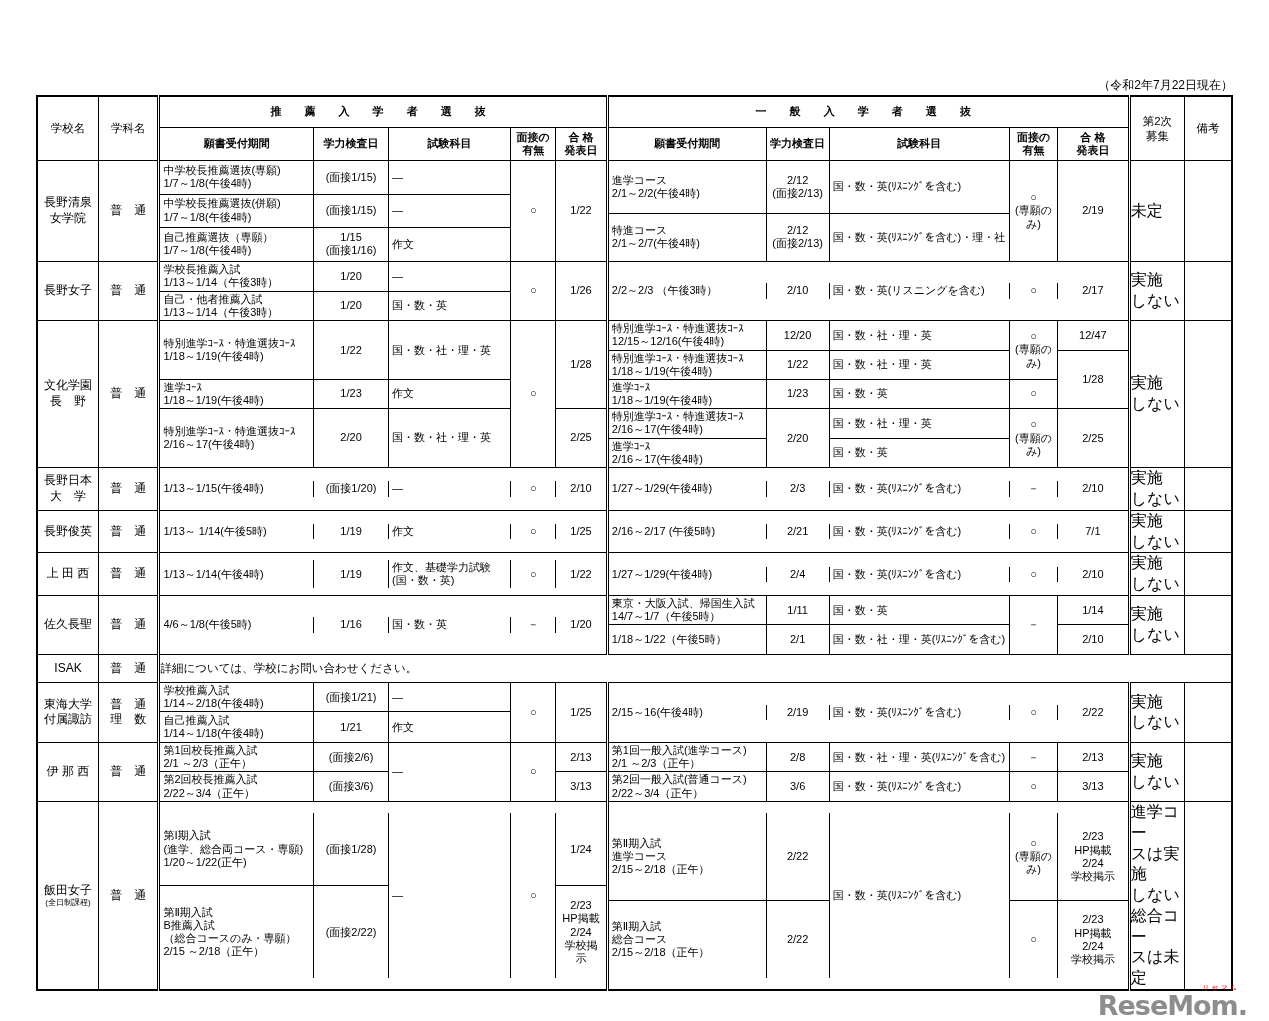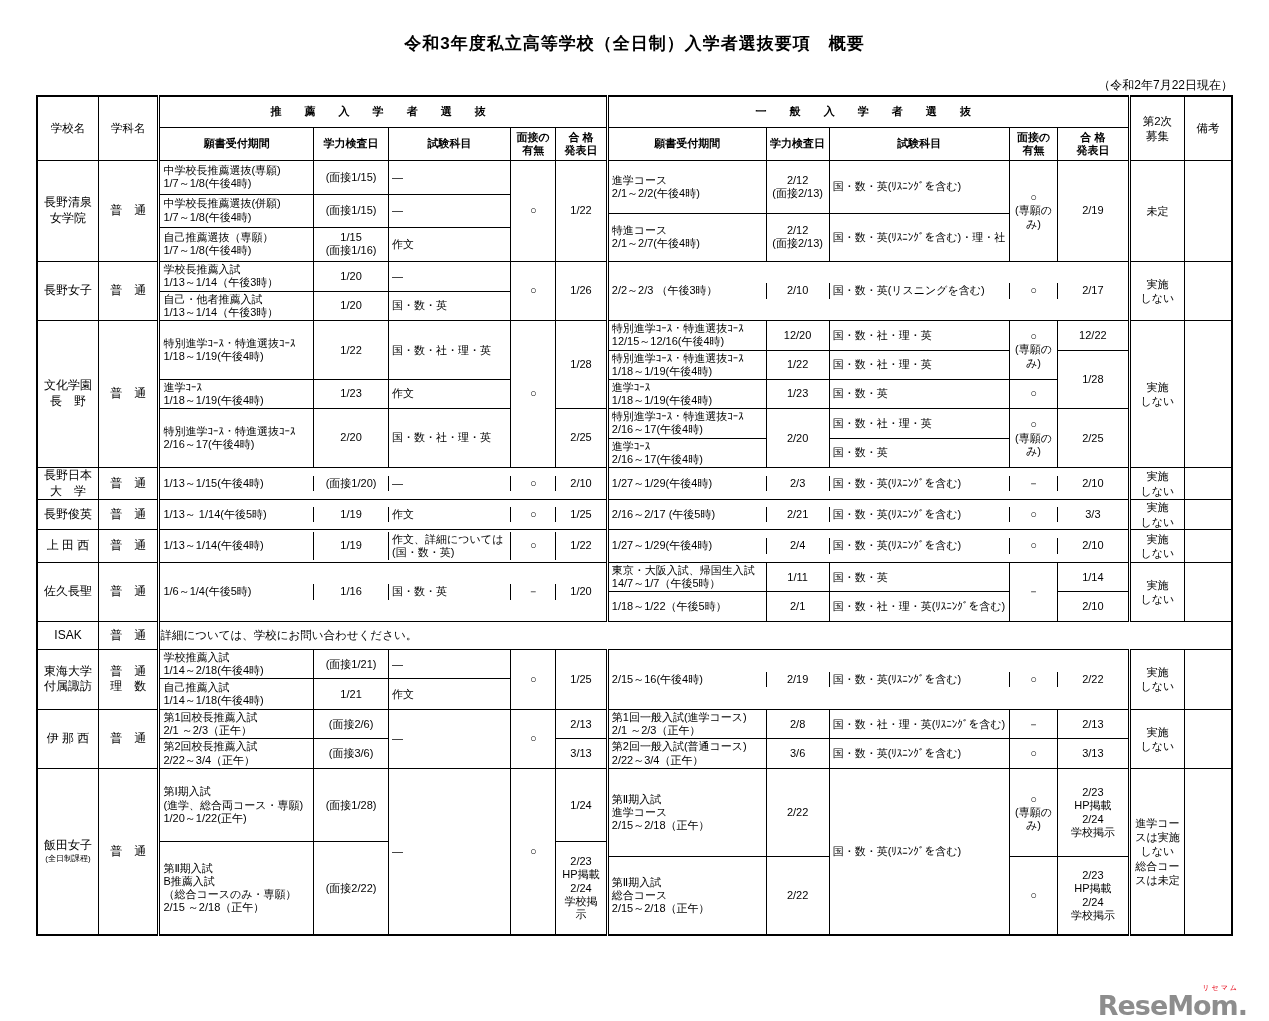--- a/index.html
+++ b/index.html
@@ -13,30 +13,29 @@
   table.sub{width:100%;height:100%;border-collapse:collapse;table-layout:fixed;border-style:hidden;}
   .sub td{border:1px solid #000;font-size:11px;padding:1px 3px;white-space:pre-line;vertical-align:middle;overflow:hidden;line-height:1.2;}
   .c{text-align:center;}
   .l{text-align:left;}
   .name{font-size:12px;text-align:center;white-space:pre-line;line-height:1.3;}
   .name small{font-size:8px;display:block;}
   .hd{font-size:11.5px;text-align:center;font-weight:bold;white-space:pre-line;line-height:1.25;}
   .grp{font-size:12.5px;font-weight:bold;text-align:center;letter-spacing:10px;}
   .sm{font-size:10px;line-height:1.25;}
   .note{font-size:11.5px;text-align:left;padding-left:10px;}
-  .second{font-size:11px;text-align:center;white-space:pre-line;line-height:1.3;}
+  .second{font-size:16px;white-space:pre-line;line-height:1.3;}
   .logo{position:absolute;right:22px;bottom:2px;text-align:right;line-height:1;margin-left:44px;}
   .logo-ruby{display:block;color:#e60012;font-size:7px;letter-spacing:2px;margin:0 8px 1px 0;}
   .logo-text{color:#8d8d8d;font-size:27px;font-weight:bold;letter-spacing:-1px;font-family:"DejaVu Sans","Liberation Sans",sans-serif;}
 </style>
 </head>
 <body>
 
 <div class="page">
-  <div class="title">令和3年度私立高等学校（全日制）入学者選抜要項　概要</div>
   <div class="asof">（令和2年7月22日現在）</div>
 
   <table class="tbl">
     <colgroup>
         <col style="width:61px">
         <col style="width:60px">
         <col style="width:445px">
         <col style="width:518px">
         <col style="width:55px">
         <col style="width:47px">
@@ -276,21 +275,21 @@
                 <col style="width:70px">
               </colgroup>
           <tbody>
                 <tr style="height:29px">
             <td class="l">特別進学ｺｰｽ・特進選抜ｺｰｽ
 12/15～12/16(午後4時)</td>
             <td class="c">12/20</td>
             <td class="l">国・数・社・理・英</td>
             <td class="c sm" rowspan="2">○
 (専願のみ)</td>
-            <td class="c">12/22</td>
+            <td class="c">12/47</td>
           </tr>
           <tr style="height:29px">
             <td class="l">特別進学ｺｰｽ・特進選抜ｺｰｽ
 1/18～1/19(午後4時)</td>
             <td class="c">1/22</td>
             <td class="l">国・数・社・理・英</td>
             <td class="c" rowspan="2">1/28</td>
           </tr>
           <tr style="height:29px">
             <td class="l">進学ｺｰｽ
@@ -401,21 +400,21 @@
                 <col style="width:180px">
                 <col style="width:48px">
                 <col style="width:70px">
               </colgroup>
           <tbody>
                 <tr>
             <td class="l">2/16～2/17 (午後5時)</td>
             <td class="c">2/21</td>
             <td class="l">国・数・英(ﾘｽﾆﾝｸﾞを含む)</td>
             <td class="c">○</td>
-            <td class="c">3/3</td>
+            <td class="c">7/1</td>
           </tr>
         </tbody>
             </table>
       </td>
       <td class="dl second">実施
 しない</td>
       <td></td>
     </tr>
 
     <tr style="height:33px">
@@ -427,21 +426,21 @@
                 <col style="width:153px">
                 <col style="width:75px">
                 <col style="width:122px">
                 <col style="width:45px">
                 <col style="width:50px">
               </colgroup>
           <tbody>
                 <tr>
             <td class="l">1/13～1/14(午後4時)</td>
             <td class="c">1/19</td>
-            <td class="l">作文、詳細については
+            <td class="l">作文、基礎学力試験
 (国・数・英)</td>
             <td class="c">○</td>
             <td class="c">1/22</td>
           </tr>
         </tbody>
             </table>
       </td>
       <td class="dl">
         <table class="sub">
               <colgroup>
@@ -474,21 +473,21 @@
         <table class="sub">
               <colgroup>
                 <col style="width:153px">
                 <col style="width:75px">
                 <col style="width:122px">
                 <col style="width:45px">
                 <col style="width:50px">
               </colgroup>
           <tbody>
                 <tr>
-            <td class="l">1/6～1/4(午後5時)</td>
+            <td class="l">4/6～1/8(午後5時)</td>
             <td class="c">1/16</td>
             <td class="l">国・数・英</td>
             <td class="c">－</td>
             <td class="c">1/20</td>
           </tr>
         </tbody>
             </table>
       </td>
       <td class="dl">
         <table class="sub">

